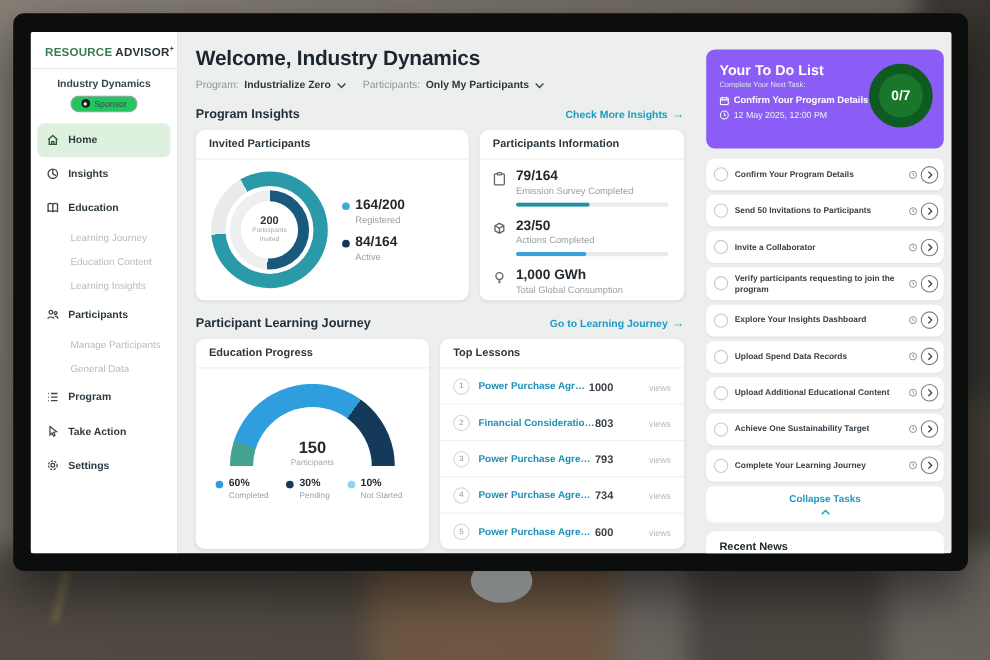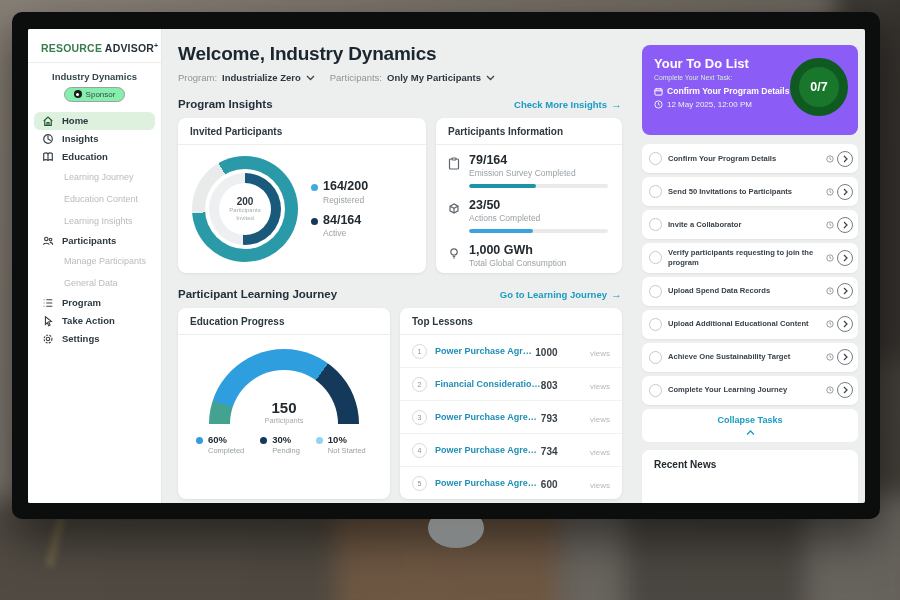--- a/index.html
+++ b/index.html
@@ -27,26 +27,26 @@
   
   .sidebar{width:133px;min-width:133px;background:#fff;border-right:1px solid #e4e6e6;padding-top:10px;}
   .logo{padding:2px 0 8px 13px;font-size:10.5px;font-weight:bold;letter-spacing:.2px;}
   .logo .g{color:#377d4f;}
   .logo .d{color:#263238;}
   .logo sup{font-size:7px;}
   .side-div{height:1px;background:#ececec;margin:0 0 8px 0;}
   .prog-name{text-align:center;font-size:9.5px;font-weight:bold;color:#37474f;}
   .sponsor{display:flex;justify-content:center;margin:5px 0 10px 0;}
   .sponsor-pill{display:inline-flex;align-items:center;gap:4px;border:1px solid #9aa0a3;
-    border-radius:10px;padding:2px 9px;font-size:8px;color:#37474f;background:#86efac;}
+    border-radius:10px;padding:2px 9px;font-size:8px;color:#37474f;background:#22c55e;}
   .sponsor-dot{width:8px;height:8px;border-radius:50%;background:#1c1c1c;position:relative;}
   .sponsor-dot::after{content:"";position:absolute;left:2.5px;top:2.5px;width:3px;height:3px;
     border-radius:50%;background:#fff;}
   .nav{padding:0 6px;}
-  .nav-item{display:flex;align-items:center;gap:8px;height:18px;padding:0 8px;border-radius:6px;
+  .nav-item{display:flex;align-items:center;gap:8px;height:31px;padding:0 8px;border-radius:6px;
     font-size:9.5px;font-weight:bold;color:#2d3940;cursor:pointer;}
   .nav-item.active{background:#ddf1de;}
   .nav-item svg{flex:0 0 auto;}
   .nav-sub{display:flex;align-items:center;height:22px;padding-left:30px;font-size:9px;
     color:#b7bcbe;cursor:pointer;}
   
   .main{flex:1;min-width:0;padding:14px 14px 0 16px;}
   .welcome{font-size:19px;font-weight:bold;color:#1c262e;letter-spacing:-.2px;}
   .filters{display:flex;gap:15px;margin-top:7px;align-items:center;}
   .filter{display:flex;align-items:center;gap:5px;font-size:9.5px;}
@@ -499,20 +499,35 @@
                 </svg>
               </span>
             <span class="t-go">
                 <svg width="5" height="8" viewBox="0 0 5 8" fill="none" stroke="currentColor" stroke-width="1.2">
                   <path d="M1 1 L4 4 L1 7"></path>
                 </svg>
               </span>
           </div>
           <div class="task">
             <span class="t-check"></span>
+            <span class="t-label">Explore Your Insights Dashboard</span>
+            <span class="t-clock">
+                <svg width="8" height="8" viewBox="0 0 10 10" fill="none" stroke="currentColor" stroke-width="1.1">
+                  <circle cx="5" cy="5" r="4"></circle>
+                  <path d="M5 2.8 V5 L6.6 6"></path>
+                </svg>
+              </span>
+            <span class="t-go">
+                <svg width="5" height="8" viewBox="0 0 5 8" fill="none" stroke="currentColor" stroke-width="1.2">
+                  <path d="M1 1 L4 4 L1 7"></path>
+                </svg>
+              </span>
+          </div>
+          <div class="task">
+            <span class="t-check"></span>
             <span class="t-label">Upload Spend Data Records</span>
             <span class="t-clock">
                 <svg width="8" height="8" viewBox="0 0 10 10" fill="none" stroke="currentColor" stroke-width="1.1">
                   <circle cx="5" cy="5" r="4"></circle>
                   <path d="M5 2.8 V5 L6.6 6"></path>
                 </svg>
               </span>
             <span class="t-go">
                 <svg width="5" height="8" viewBox="0 0 5 8" fill="none" stroke="currentColor" stroke-width="1.2">
                   <path d="M1 1 L4 4 L1 7"></path>

